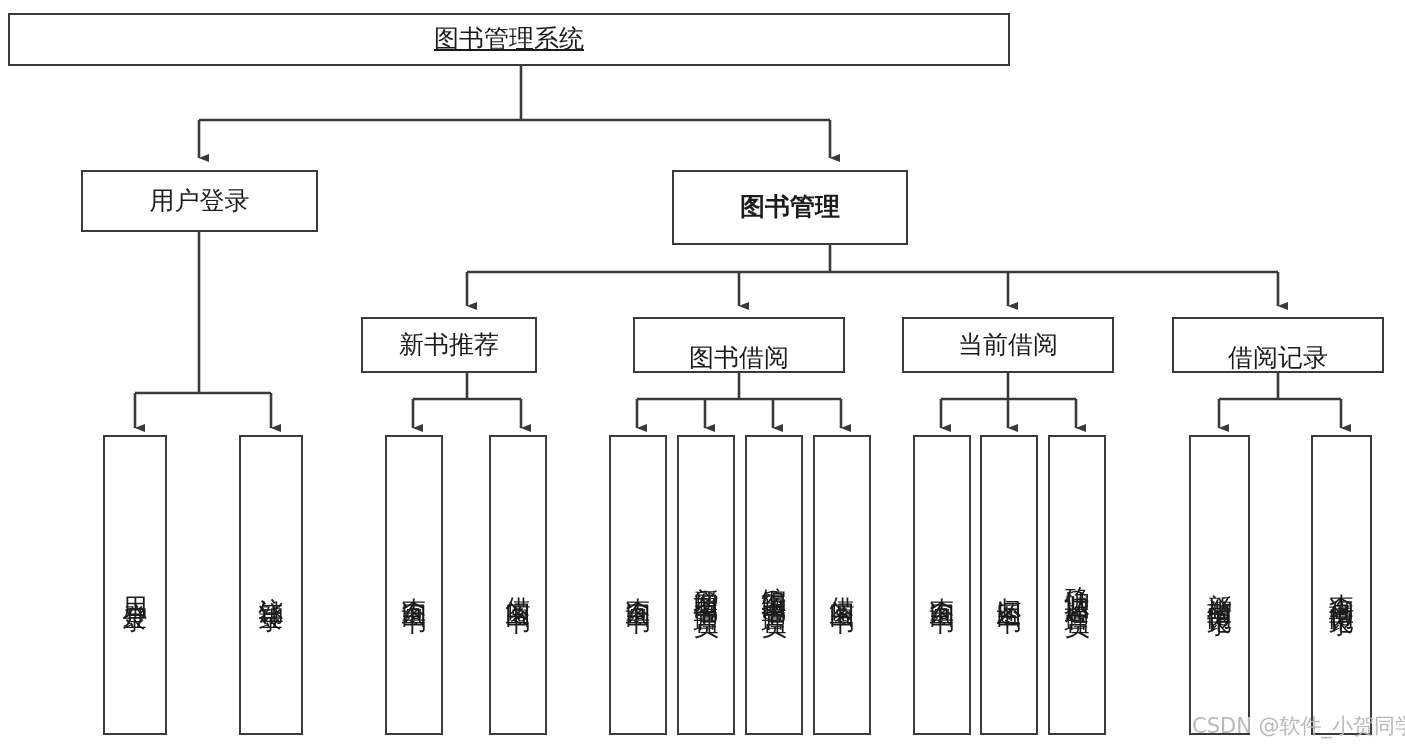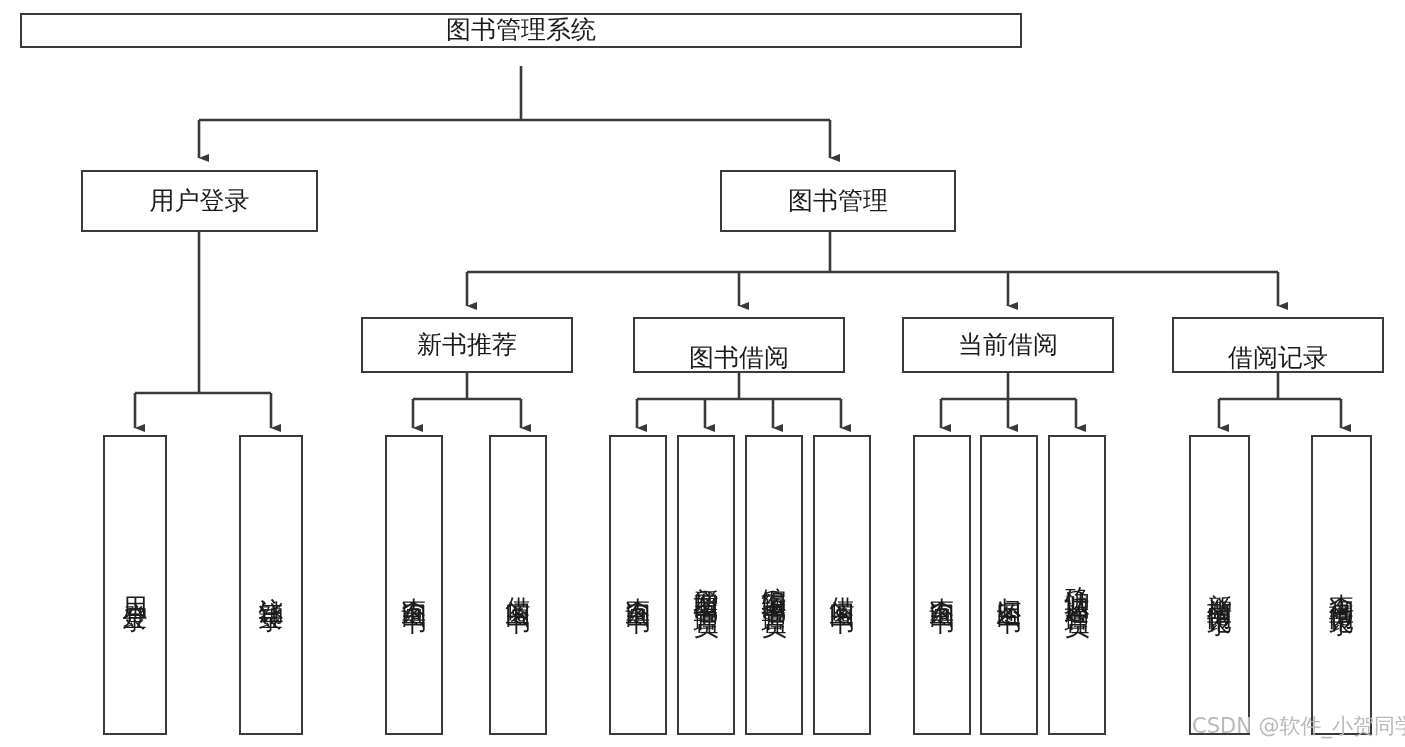--- a/index.html
+++ b/index.html
@@ -101,33 +101,33 @@
       <path d="M1008,399 L1008,428" marker-end="url(#arw)"></path>
       <path d="M1076,399 L1076,428" marker-end="url(#arw)"></path>
 
       <path d="M1278,373 L1278,399"></path>
       <path d="M1219,399 L1341,399"></path>
       <path d="M1219,399 L1219,428" marker-end="url(#arw)"></path>
       <path d="M1341,399 L1341,428" marker-end="url(#arw)"></path>
     </g>
   </svg>
 
-  <div class="node h-node root" style="left:20px;top:13px;width:1002px;height:35px;">
+  <div class="node h-node root" style="left:8px;top:13px;width:1002px;height:53px;text-decoration:underline;">
     <span class="lbl">图书管理系统</span>
   </div>
 
   <div class="node h-node" style="left:81px;top:170px;width:237px;height:62px;">
     <span class="lbl">用户登录</span>
   </div>
 
-  <div class="node h-node" style="left:720px;top:170px;width:236px;height:62px;">
+  <div class="node h-node" style="left:672px;top:170px;width:236px;height:75px;font-weight:bold;">
     <span class="lbl">图书管理</span>
   </div>
 
-  <div class="node h-node" style="left:361px;top:317px;width:212px;height:56px;">
+  <div class="node h-node" style="left:361px;top:317px;width:176px;height:56px;">
     <span class="lbl">新书推荐</span>
   </div>
 
   <div class="node h-node" style="left:633px;top:317px;width:212px;height:56px;align-items:flex-end;">
     <span class="lbl">图书借阅</span>
   </div>
 
   <div class="node h-node" style="left:902px;top:317px;width:212px;height:56px;">
     <span class="lbl">当前借阅</span>
   </div>

